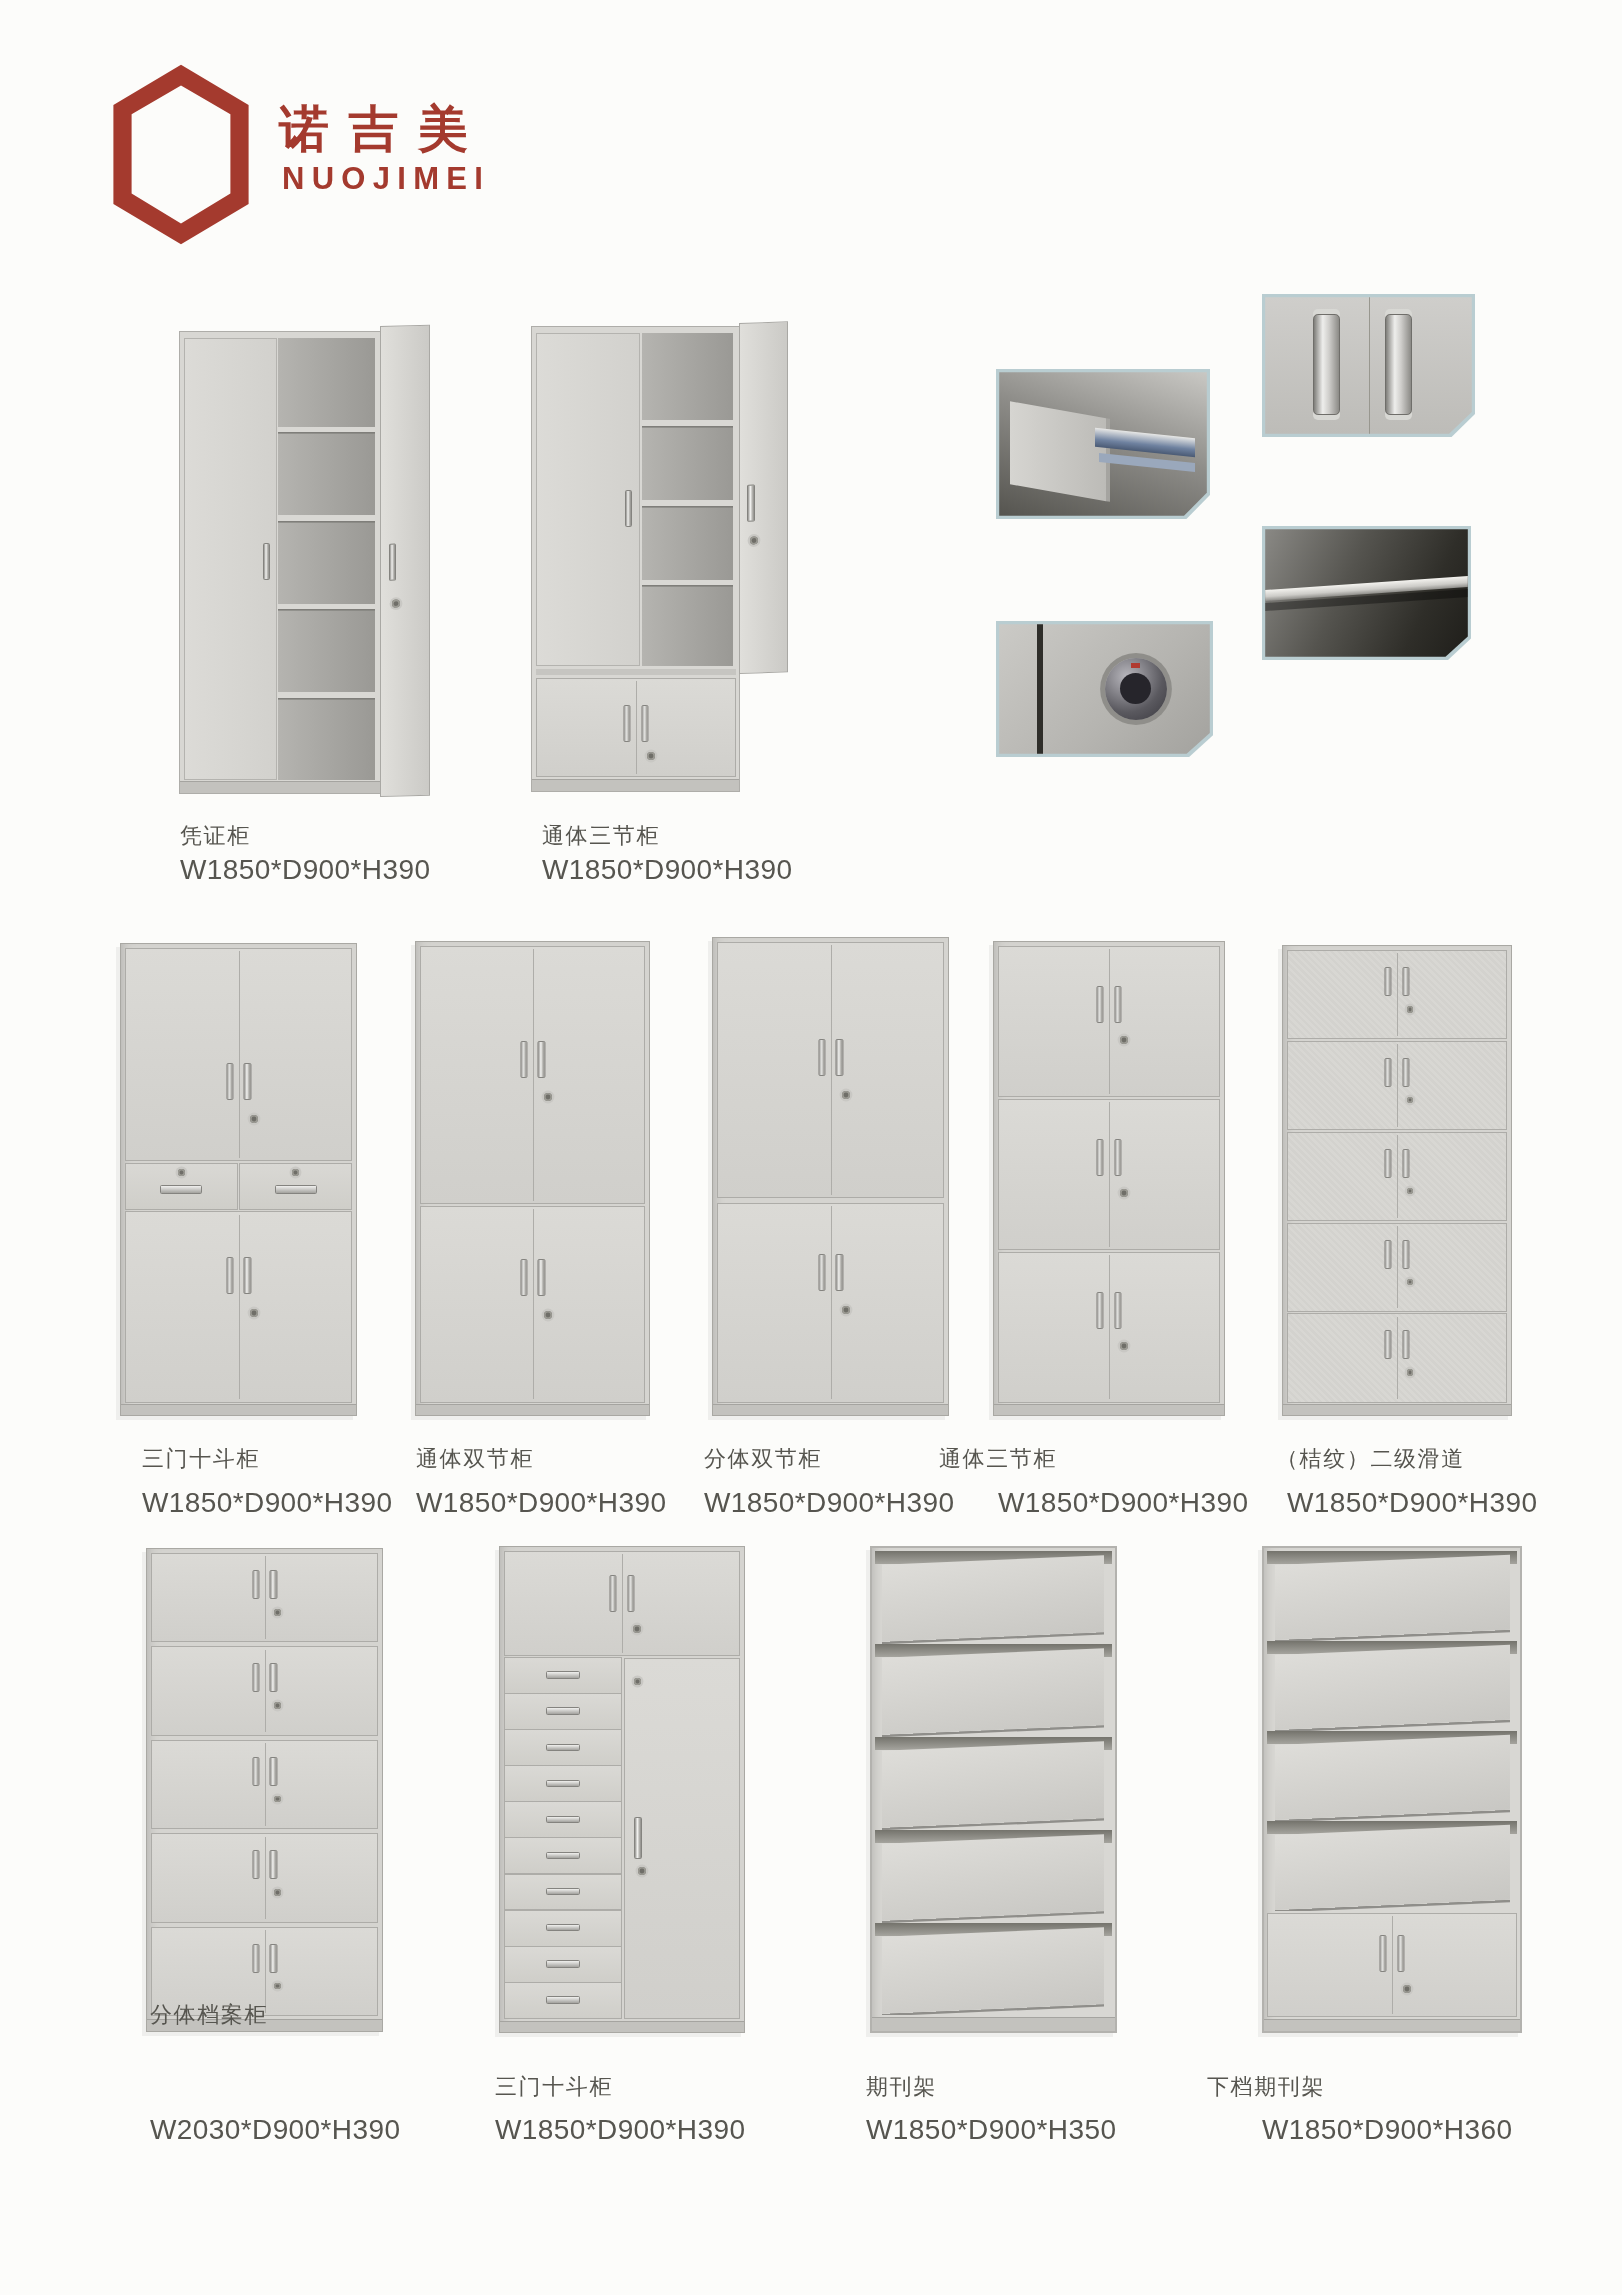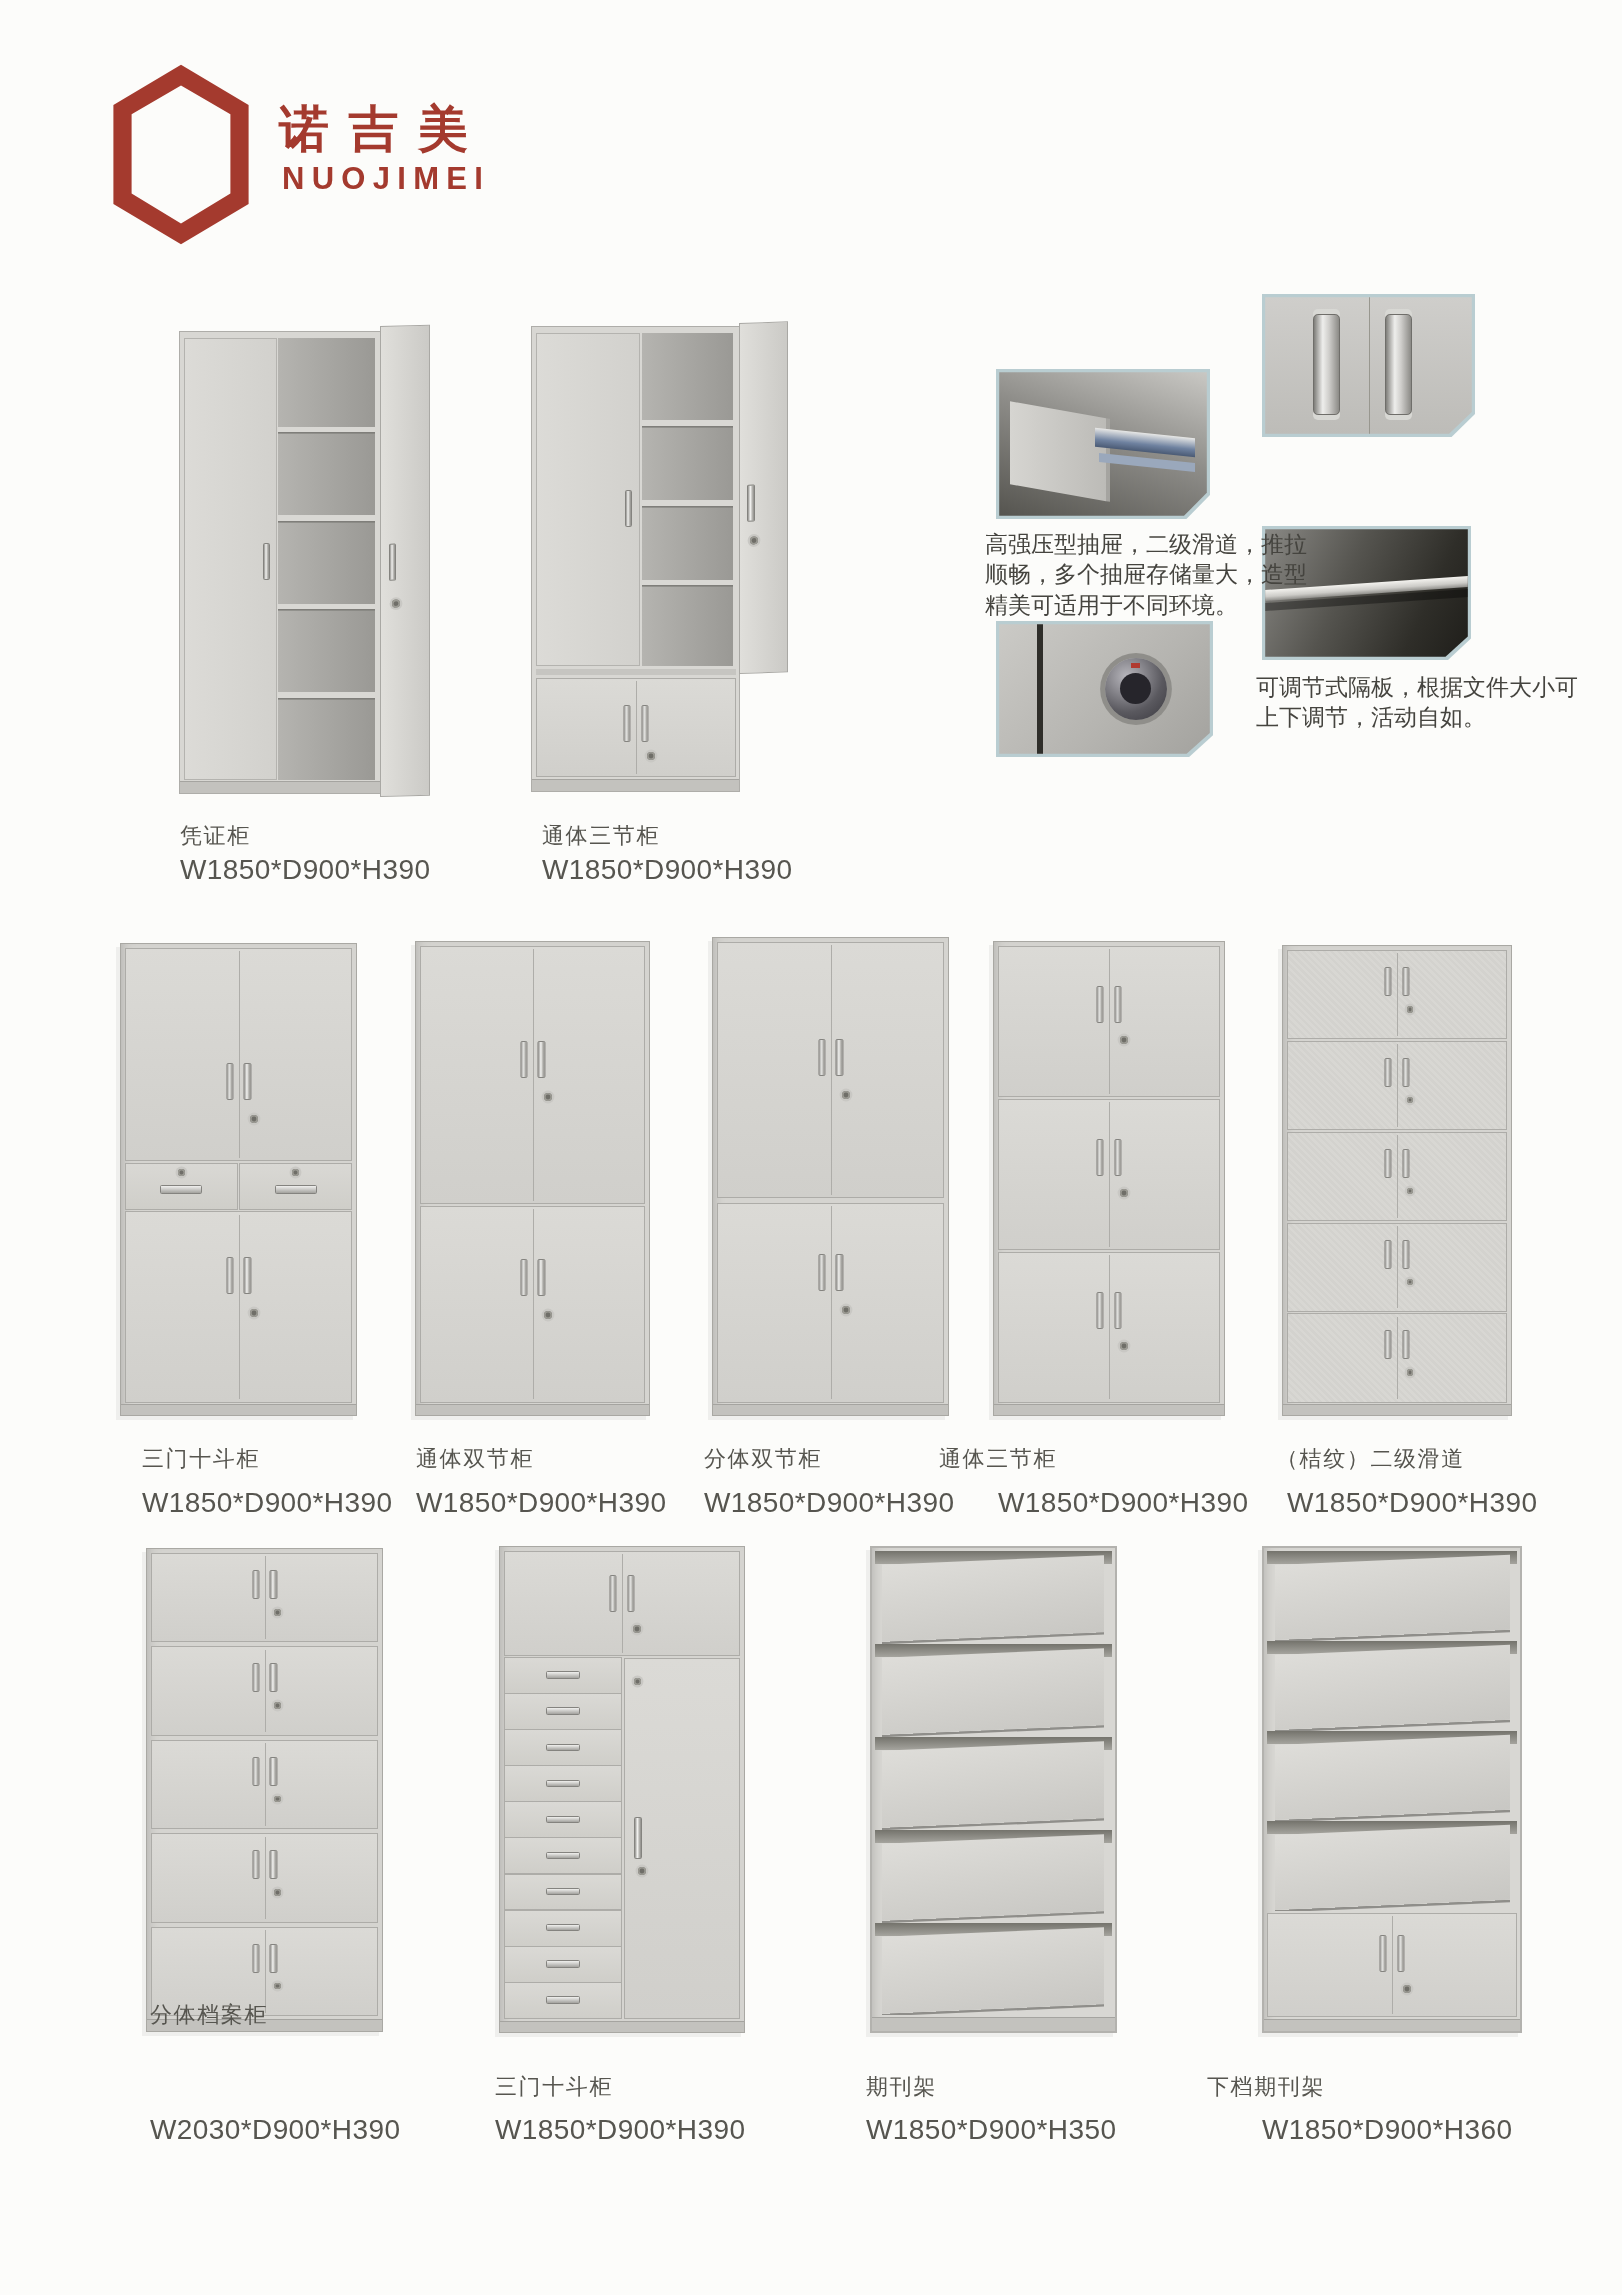--- a/index.html
+++ b/index.html
@@ -167,22 +167,20 @@
       <div class="abs" style="left:18%;top:0;bottom:0;width:5.7px;background:#2f2e2a"></div>
       <div class="abs" style="left:50%;top:26%;width:62px;height:62px;border-radius:50%;
            background:radial-gradient(circle at 35% 30%,#b8b7bd,#5a595f 60%,#39383e);
            box-shadow:0 0 0 4.9px #8f8e8a">
         <div class="abs" style="left:15.4px;top:15.4px;width:31px;height:31px;border-radius:50%;background:#26252b"></div>
         <div class="abs" style="left:26px;top:4.9px;width:9.7px;height:5.7px;background:#b03a30"></div>
       </div>
     </div>
   </div>
 
-  <div class="ftext" style="left:985px;top:529px">高强压型抽屉，二级滑道，推拉顺畅，多个抽屉存储量大，造型精美可适用于不同环境。</div>
-  <div class="ftext" style="left:1256px;top:672px">可调节式隔板，根据文件大小可上下调节，活动自如。</div>
 
   <div class="cab" style="left:120px;top:943px;width:237px;height:473px">
     <div class="sec" style="height:213px">
       <div class="mid"></div>
       <div class="hpair" style="top:114px">
           <div class="hd"></div>
           <div class="hd"></div>
         </div>
       <div class="kh" style="left:calc(50% + 11.4px);top:166px"></div>
     </div>

